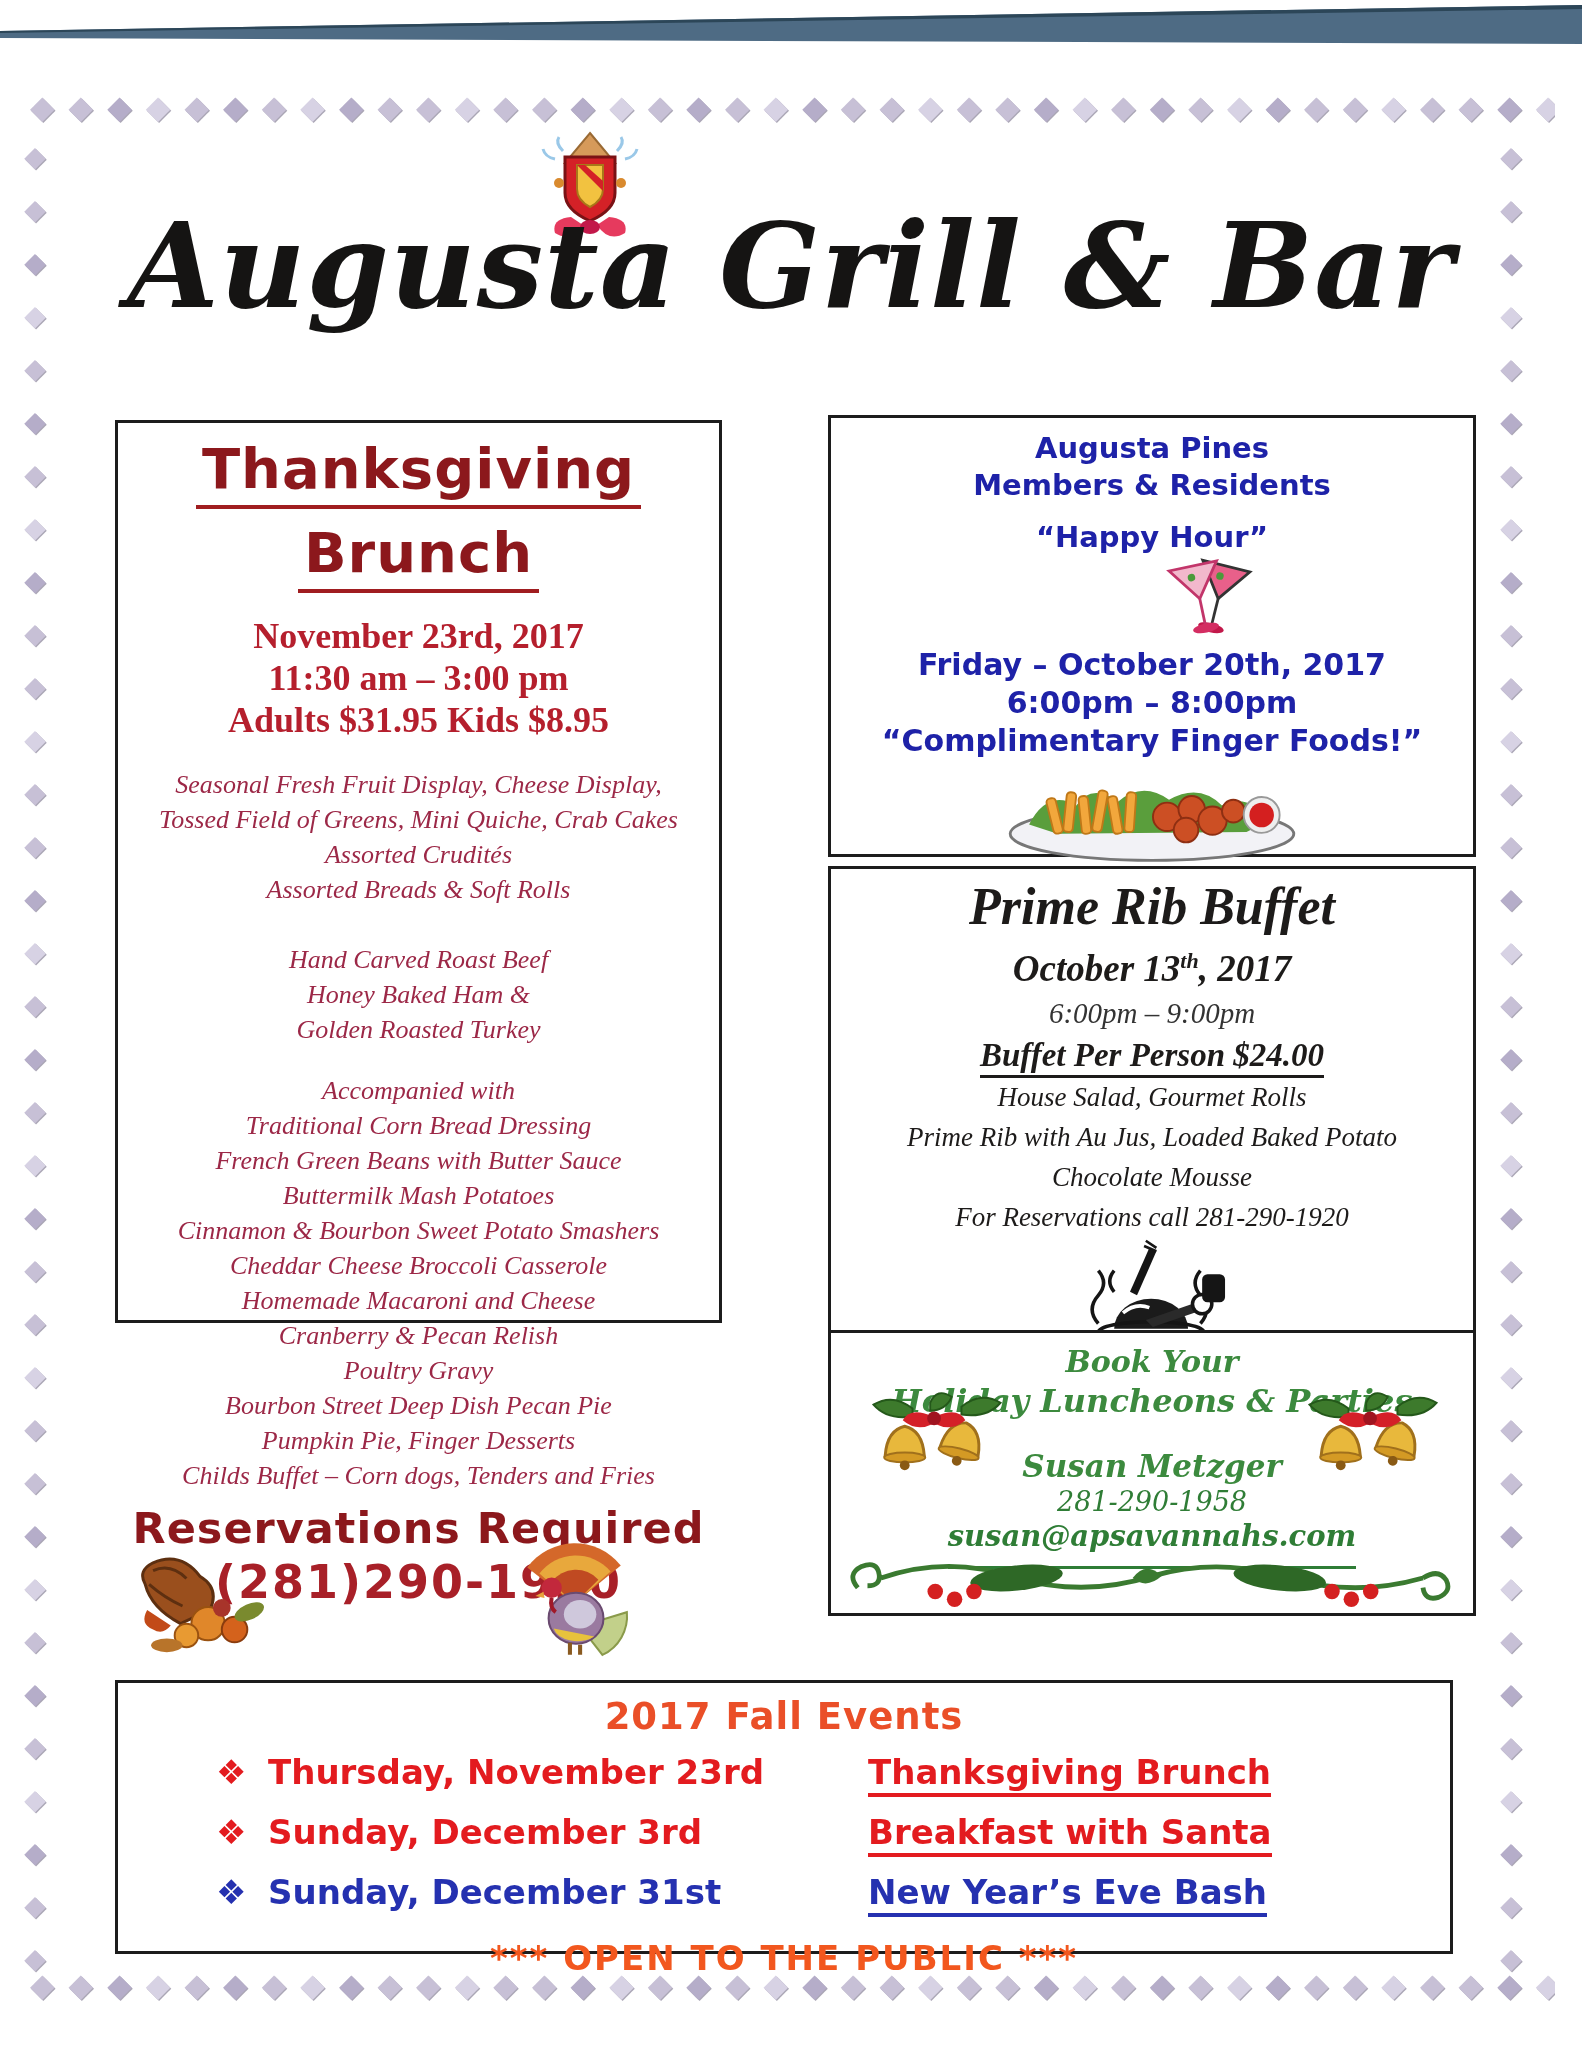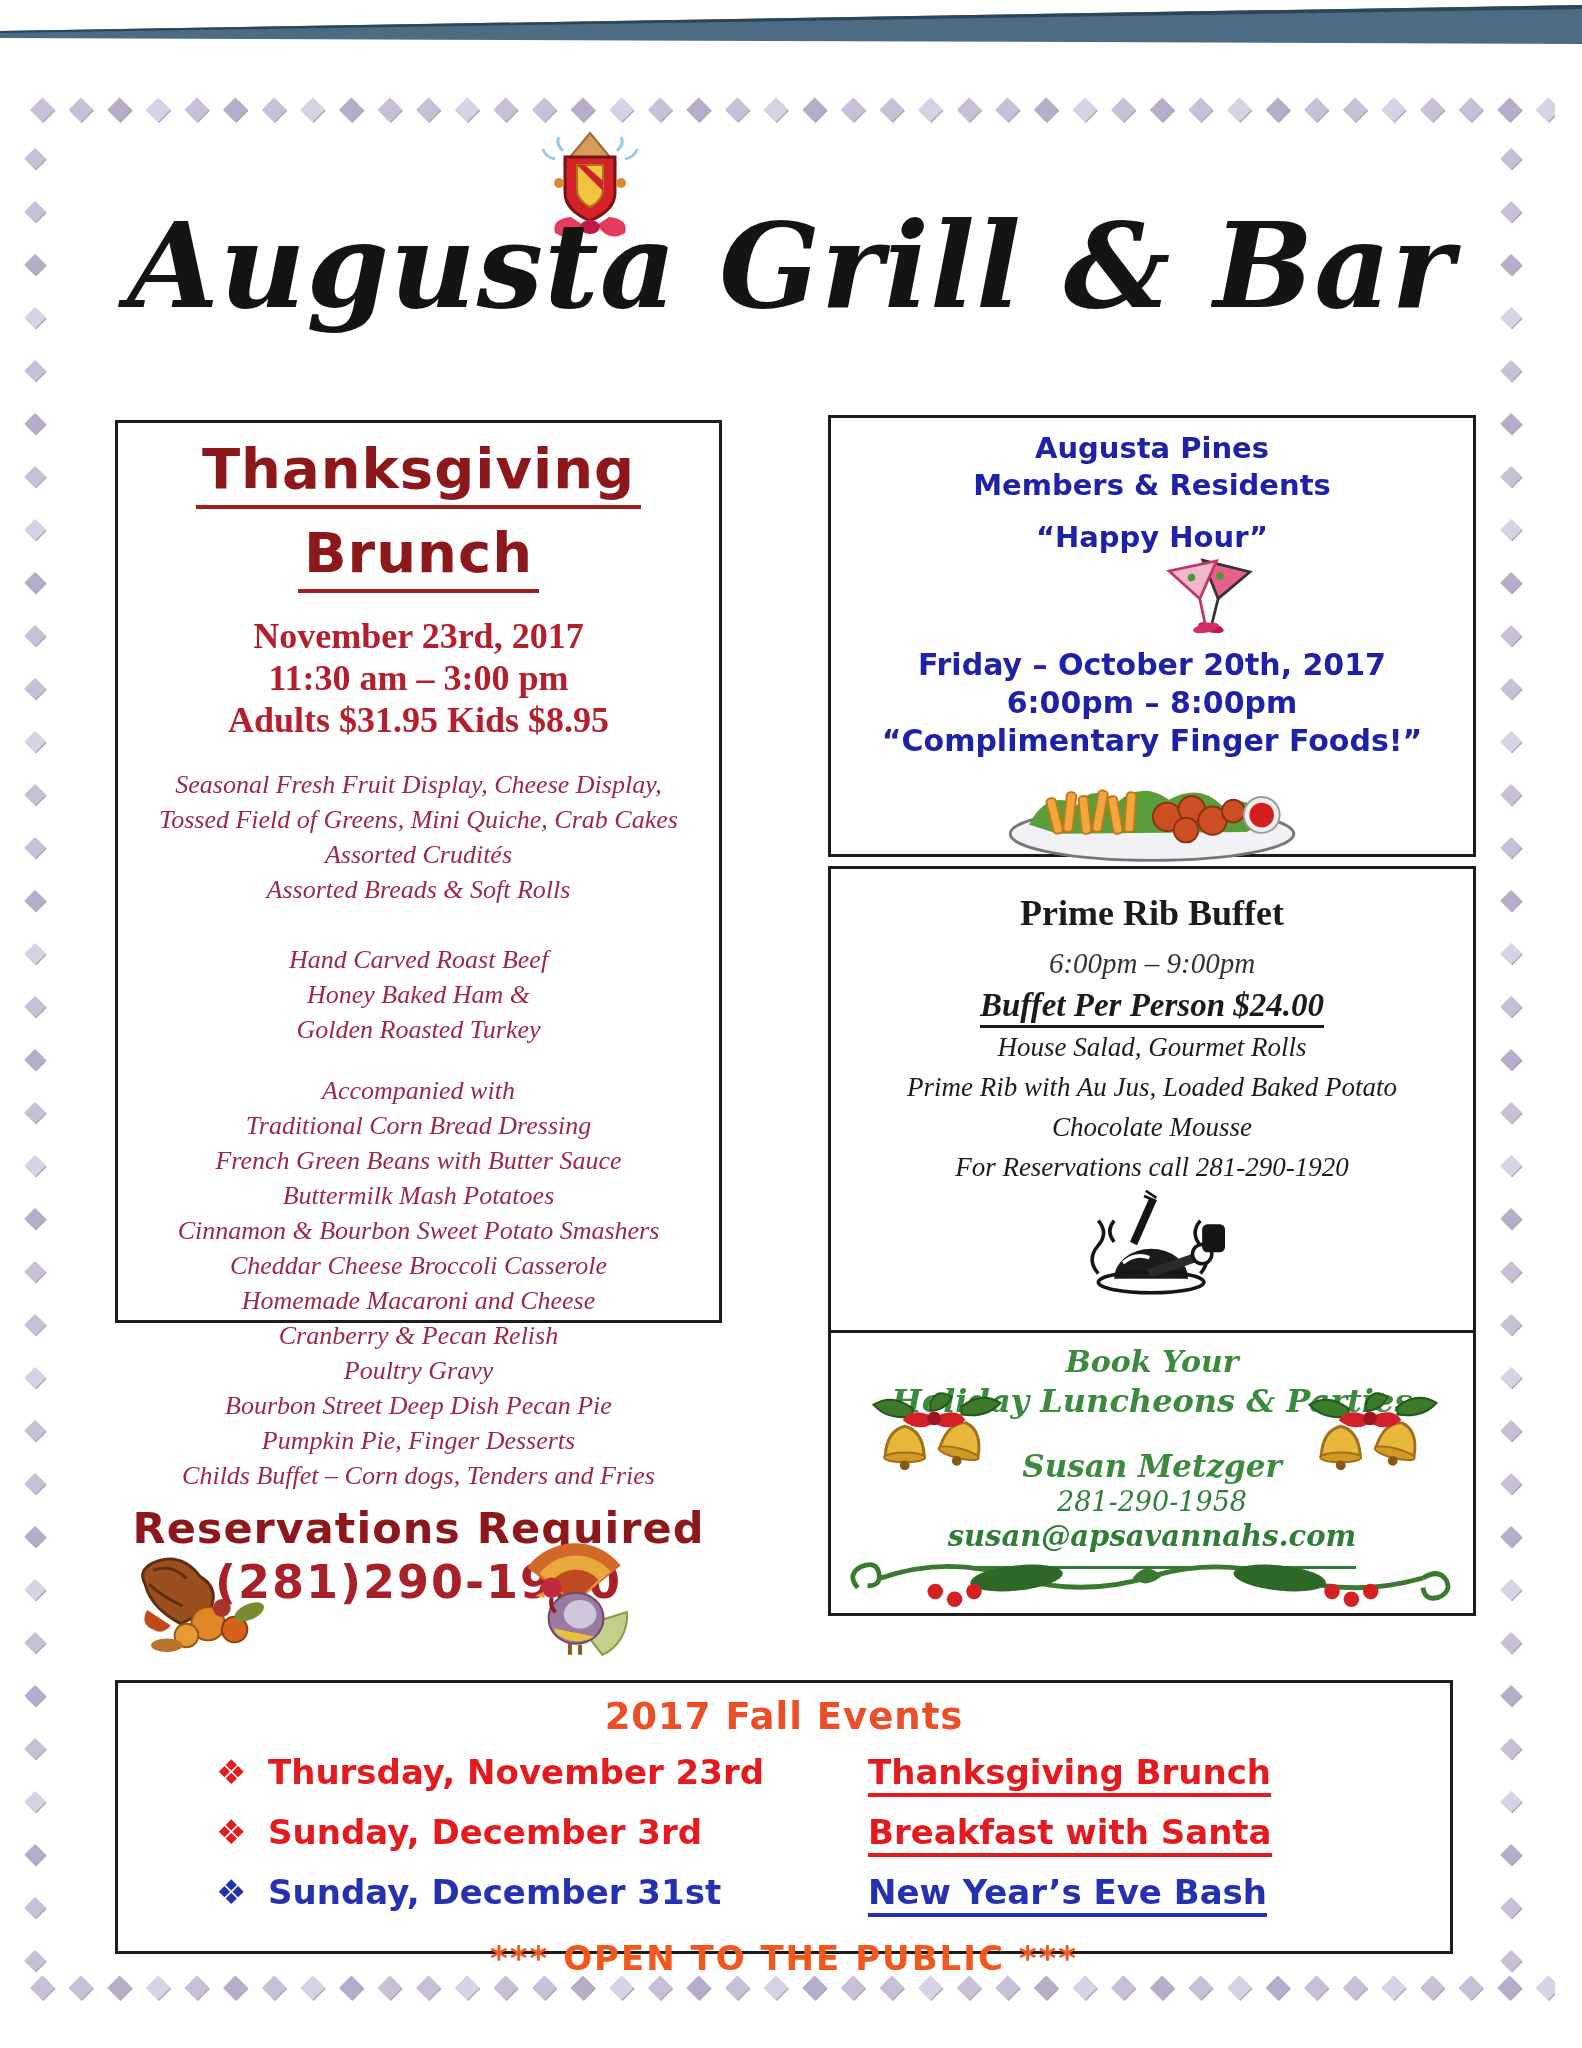--- a/index.html
+++ b/index.html
@@ -53,21 +53,21 @@
   .hh-l2{font-size:29px;line-height:37px}
   .hh-quote{font-size:29px;margin-top:16px}
   #martini-wrap{margin-top:4px;height:86px}
   #martini-wrap svg{margin-left:120px}
   .hh-date{font-size:30px;line-height:38px;margin-top:2px}
   .hh-time{font-size:30px;line-height:38px}
   .hh-foods{font-size:30px;line-height:38px}
   #plate-wrap{margin-top:2px}
   
   .pr{font-family:"Liberation Serif","DejaVu Serif",serif;color:#1d1b1a}
-  .pr-title{font-size:36px;font-weight:bold;line-height:60px;margin-top:14px}
+  .pr-title{font-size:52px;font-weight:bold;font-style:italic;line-height:60px;margin-top:8px}
   .pr-date{font-size:37px;font-weight:bold;font-style:italic;line-height:48px}
   .pr-date sup{font-size:22px}
   .pr-time{font-size:29px;font-style:italic;line-height:40px;color:#333}
   .pr-price{font-size:33px;font-weight:bold;font-style:italic;line-height:44px}
   .pr-price .ul{border-bottom:3px solid #1d1b1a;padding-bottom:2px}
   .pr-items div{font-size:27px;font-style:italic;line-height:40px}
   #chef-wrap{margin-top:2px}
   
   .bk{color:#3c8a3e;font-family:"DejaVu Serif","Liberation Serif",serif;font-style:italic}
   .bk-l1{font-size:30px;line-height:38px;margin-top:10px;font-weight:bold}
@@ -295,20 +295,21 @@
           <circle cx="246" cy="52" r="12"></circle>
       </g>
       <circle cx="276" cy="56" r="19" fill="#eee" stroke="#999" stroke-width="2"></circle>
       <circle cx="276" cy="56" r="13" fill="#d41f1f"></circle>
     </svg>
   </div>
 </div>
 
 <div class="box pr" id="pr-box">
   <div class="pr-title">Prime Rib Buffet</div>
+  <div class="pr-date"><span>October 13</span><sup>th</sup><span>, 2017</span></div>
   <div class="pr-time">6:00pm – 9:00pm</div>
   <div class="pr-price"><span class="ul">Buffet Per Person $24.00</span></div>
   <div class="pr-items">
       <div>House Salad, Gourmet Rolls</div>
       <div>Prime Rib with Au Jus, Loaded Baked Potato</div>
       <div>Chocolate Mousse</div>
       <div>For Reservations call 281-290-1920</div>
     </div>
   <div id="chef-wrap">
     <svg width="180" height="132" viewBox="0 0 190 150">

